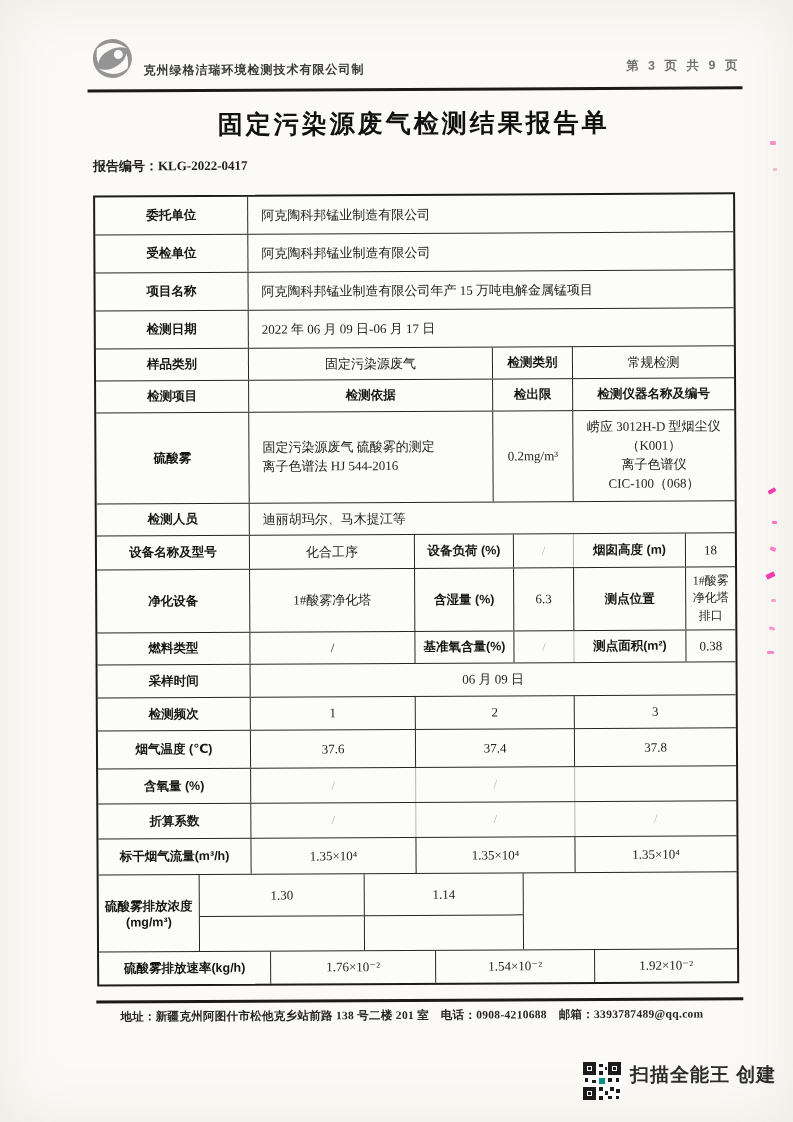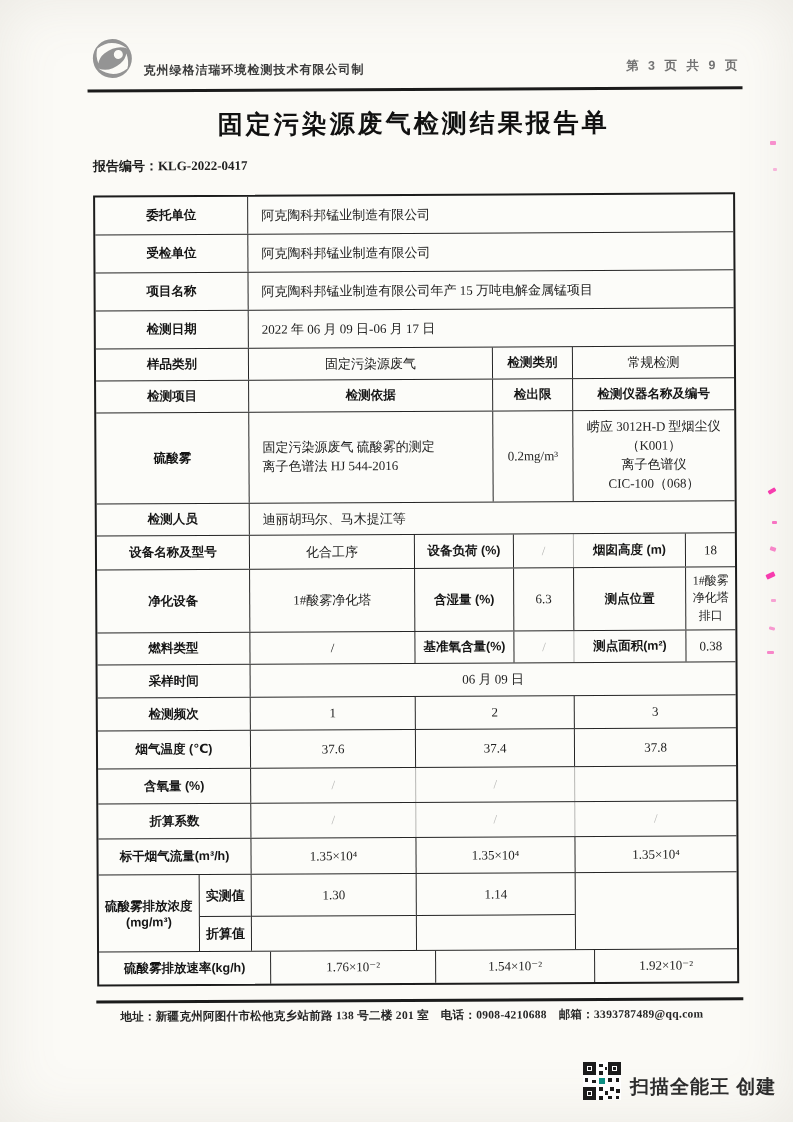--- a/index.html
+++ b/index.html
@@ -41,21 +41,21 @@
   .faint{opacity:.32;}
   .vstack{display:flex;flex-direction:column;border-right:1.5px solid #262626;box-sizing:border-box;min-width:0;}
   .vtd{display:flex;align-items:center;justify-content:center;box-sizing:border-box;font-size:13px;
        font-family:"Liberation Serif","DejaVu Serif",serif;}
   .vtd.first{border-bottom:1.5px solid #262626;}
   
   .frule{height:2.5px;background:#1b1b1b;margin:14px 52px 0 94px;}
   .footer{margin:6px 0 0 118px;font-size:11.5px;font-weight:700;color:#262626;letter-spacing:.3px;
           font-family:"Liberation Serif","DejaVu Serif",serif;}
   
-  .wm{position:absolute;left:583px;top:1062px;display:flex;align-items:flex-end;}
+  .wm{position:absolute;left:583px;top:1062px;display:flex;align-items:flex-start;}
   .wm-text{font-size:19px;font-weight:700;color:#2d2d2d;margin-left:9px;letter-spacing:1px;}
   
   .pink{position:absolute;background:#f73cae;border-radius:1px;}
 </style>
 </head>
 <body>
 
 <div class="page">
   <div class="doc">
 
@@ -193,24 +193,20 @@
 
       <div class="tr" style="height:35px">
         <div class="td lab" style="width:153px">标干烟气流量(m³/h)</div>
         <div class="td" style="width:165px">1.35×10⁴</div>
         <div class="td" style="width:159px">1.35×10⁴</div>
         <div class="td fx1">1.35×10⁴</div>
       </div>
 
       <div class="tr" style="height:76px">
         <div class="td lab" style="width:101px">硫酸雾排放浓度(mg/m³)</div>
-        <div class="vstack" style="width:52px">
-          <div class="vtd lab first" style="height:42px">实测值</div>
-          <div class="vtd lab" style="flex:1">折算值</div>
-        </div>
         <div class="vstack" style="width:165px">
           <div class="vtd first" style="height:42px">1.30</div>
           <div class="vtd" style="flex:1"></div>
         </div>
         <div class="vstack" style="width:159px">
           <div class="vtd first" style="height:42px">1.14</div>
           <div class="vtd" style="flex:1"></div>
         </div>
         <div class="vstack" style="flex:1">
           <div class="vtd" style="flex:1"></div>

